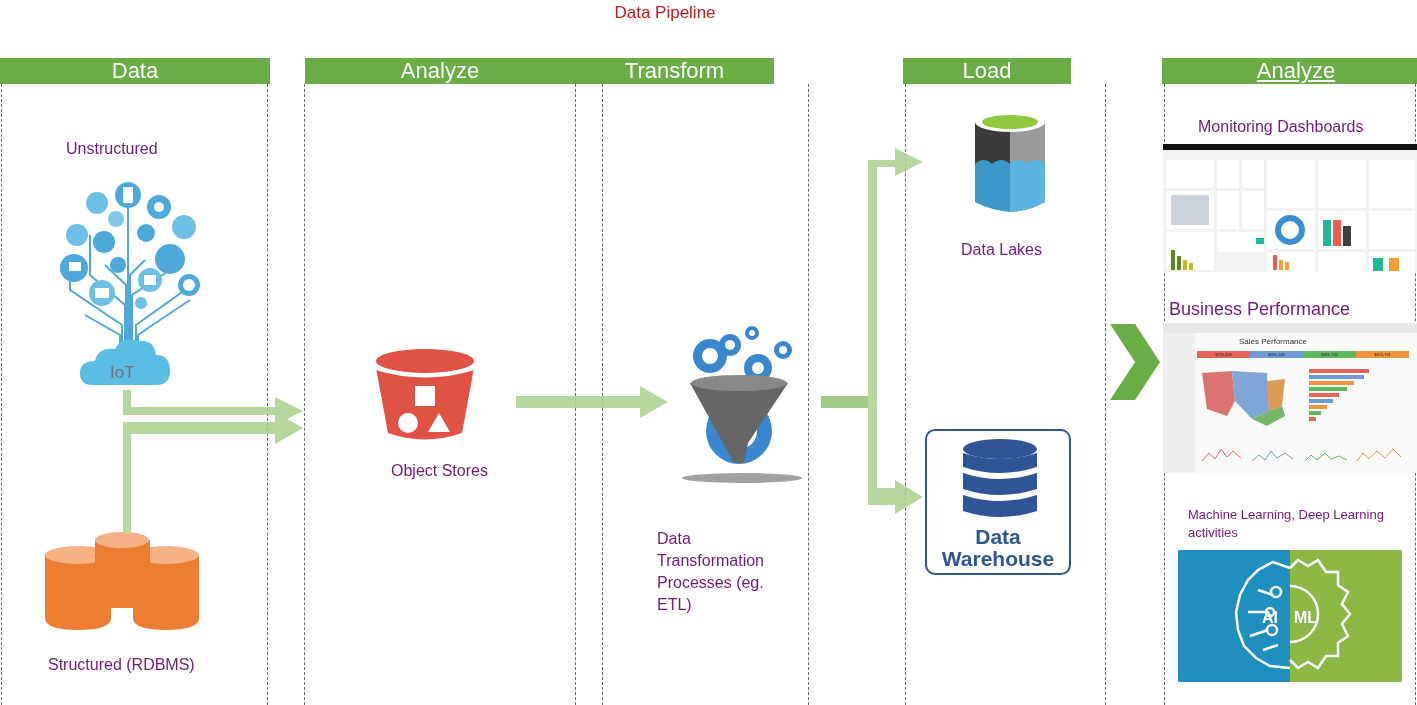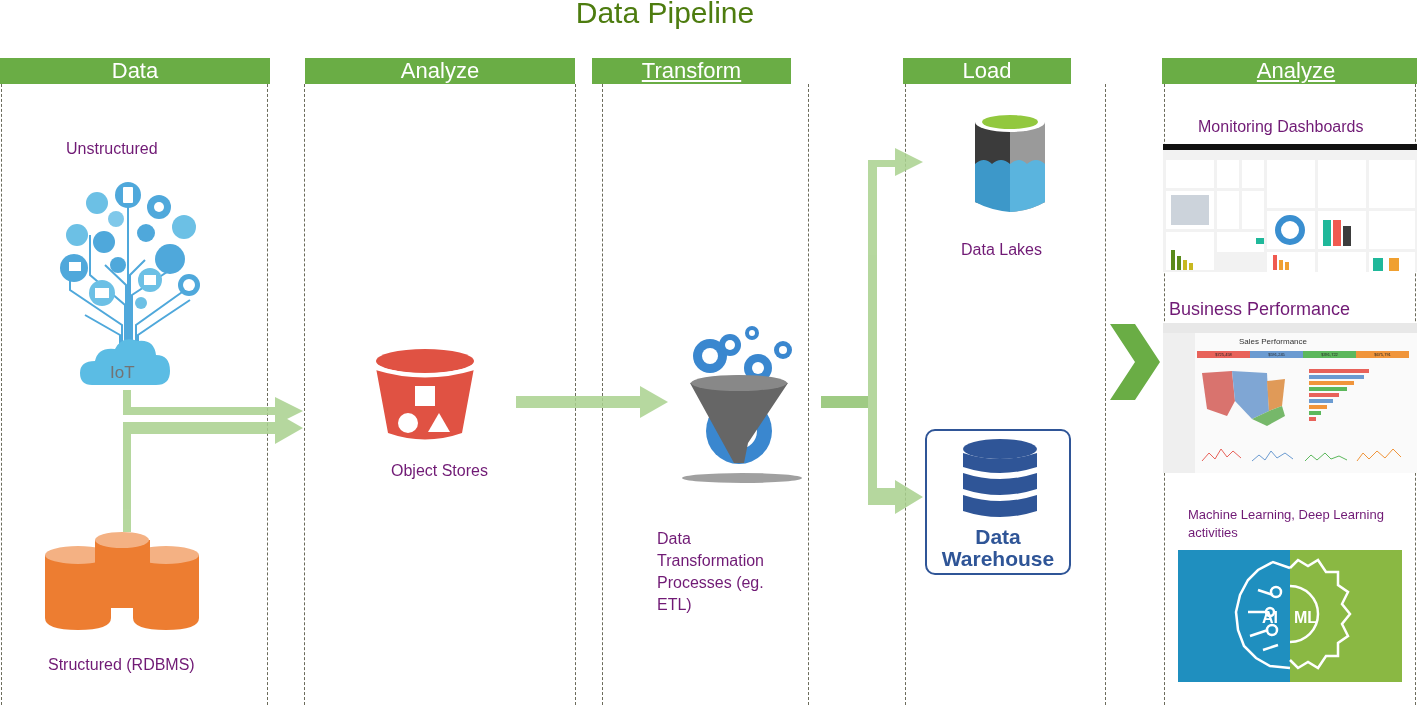--- a/index.html
+++ b/index.html
@@ -1,19 +1,19 @@
 <!DOCTYPE html>
 <html><head>
 <meta charset="utf-8">
 <style>
   html, body { margin: 0; padding: 0; background: #ffffff; }
   body { width: 1417px; height: 705px; position: relative; overflow: hidden;
          font-family: "Liberation Sans", "DejaVu Sans", sans-serif; color: #111; }
   .abs { position: absolute; }
-  .title { left: 0; width: 1330px; top: 0; text-align: center; font-size: 30px; line-height: 26px; color: #4d7c0f; }
+  .title { left: 0; width: 1330px; top: 0; text-align: center; font-size: 17px; line-height: 26px; color: #b91c1c; }
   .col-header { position: absolute; top: 58px; height: 26px; background: #6aad45; color: #fff;
                 font-size: 22px; line-height: 26px; text-align: center; }
   .vline { position: absolute; top: 84px; bottom: 0; width: 0; border-left: 1px dashed #6b6b5b; }
   .lbl { position: absolute; font-size: 16px; color: #701a75; line-height: 22px; }
   svg { position: absolute; overflow: visible; }
   .arrows { left: 0; top: 0; width: 1417px; height: 705px; pointer-events: none; }
   .dw-box { position: absolute; left: 925px; top: 429px; width: 146px; height: 146px;
             border: 2px solid #2f5597; border-radius: 10px; box-sizing: border-box; }
   .dw-text { position: absolute; left: 0; right: 0; top: 95px; text-align: center; color: #2f5597;
              font-size: 21px; line-height: 22px; font-weight: bold; }
@@ -21,21 +21,21 @@
   .aiml-l { position: absolute; left: 1178px; top: 550px; width: 112px; height: 132px; background: #1f8fbf; }
   .aiml-r { position: absolute; left: 1290px; top: 550px; width: 112px; height: 132px; background: #8ab843; }
 </style>
 </head>
 <body>
 
 <div class="abs title">Data Pipeline</div>
 
 <div class="col-header" style="left:0;width:270px;">Data</div>
 <div class="col-header" style="left:305px;width:270px;">Analyze</div>
-<div class="col-header" style="left:592px;width:199px;text-decoration:underline;">Transform</div>
+<div class="col-header" style="left:575px;width:199px;">Transform</div>
 <div class="col-header" style="left:903px;width:168px;">Load</div>
 <div class="col-header" style="left:1162px;width:268px;text-decoration:underline;">Analyze</div>
 
 <div class="vline" style="left:1px;"></div>
 <div class="vline" style="left:267px;"></div>
 <div class="vline" style="left:304px;"></div>
 <div class="vline" style="left:575px;"></div>
 <div class="vline" style="left:602px;"></div>
 <div class="vline" style="left:808px;"></div>
 <div class="vline" style="left:905px;"></div>

